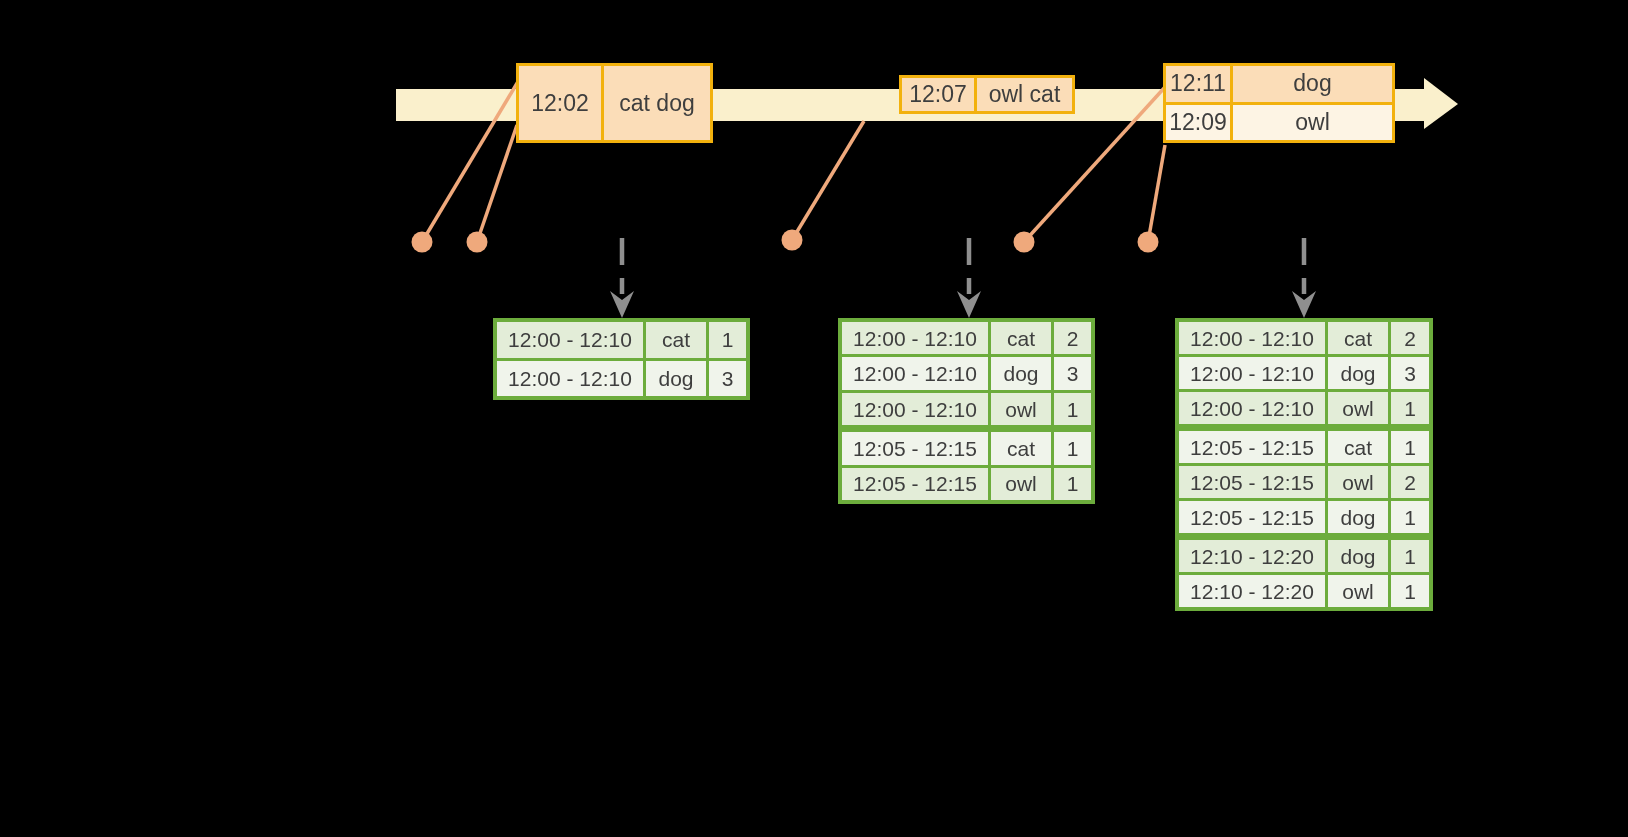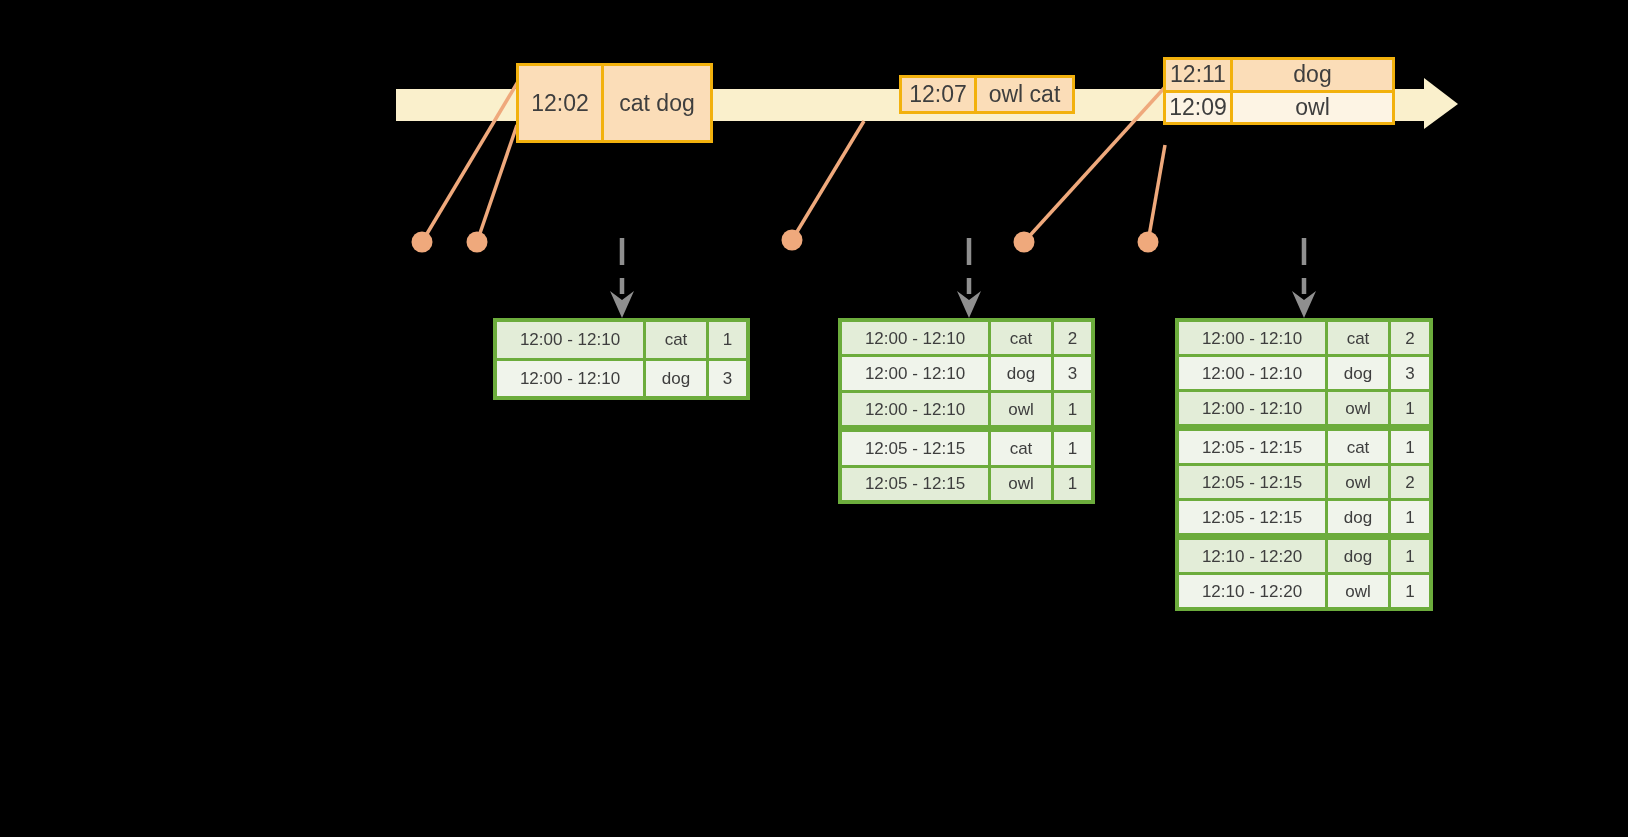--- a/index.html
+++ b/index.html
@@ -19,21 +19,21 @@
   .et2 .erow{grid-template-columns:72px 1fr;}
   .et3 .erow{grid-template-columns:64px 1fr;}
   .ecell{display:flex;align-items:center;justify-content:center;
     font-size:23px;color:var(--text);line-height:1;}
   .edark{background:var(--event-row-dark);} .elight{background:var(--event-row-light);}
   .rtable{position:absolute;z-index:1;box-sizing:border-box;border:4px solid var(--result-border);
     background:var(--result-border);display:flex;flex-direction:column;gap:3px;}
   .rrow{flex:1;display:grid;grid-template-columns:146px 60px 1fr;gap:3px;}
   .rrow.gstart{margin-top:4px;}
   .rcell{display:flex;align-items:center;justify-content:center;
-    font-size:17px;color:var(--text);line-height:1;}
+    font-size:21px;color:var(--text);line-height:1;}
   .rdark{background:var(--result-row-dark);} .rlight{background:var(--result-row-light);}
   .conn{stroke:var(--connector);stroke-width:3.5;}
   .dot{fill:var(--connector);}
   .trig{stroke:var(--trigger-arrow);stroke-width:4.5;stroke-dasharray:27 13;}
   .trighead{fill:var(--trigger-arrow);}
 </style>
 </head>
 <body>
 
 <div id="canvas">
@@ -70,21 +70,21 @@
     </div>
   </div>
 
   <div class="etable et2" style="left:862px;top:75px;width:176px;height:39px;margin-left:37px;">
     <div class="erow">
       <div class="ecell edark">12:07</div>
       <div class="ecell edark">owl cat</div>
     </div>
   </div>
 
-  <div class="etable et3" style="left:1163px;top:57px;width:232px;height:68px;">
+  <div class="etable et3" style="left:1163px;top:63px;width:232px;height:80px;">
     <div class="erow">
       <div class="ecell edark">12:11</div>
       <div class="ecell edark">dog</div>
     </div>
     <div class="erow">
       <div class="ecell elight">12:09</div>
       <div class="ecell elight">owl</div>
     </div>
   </div>
 

